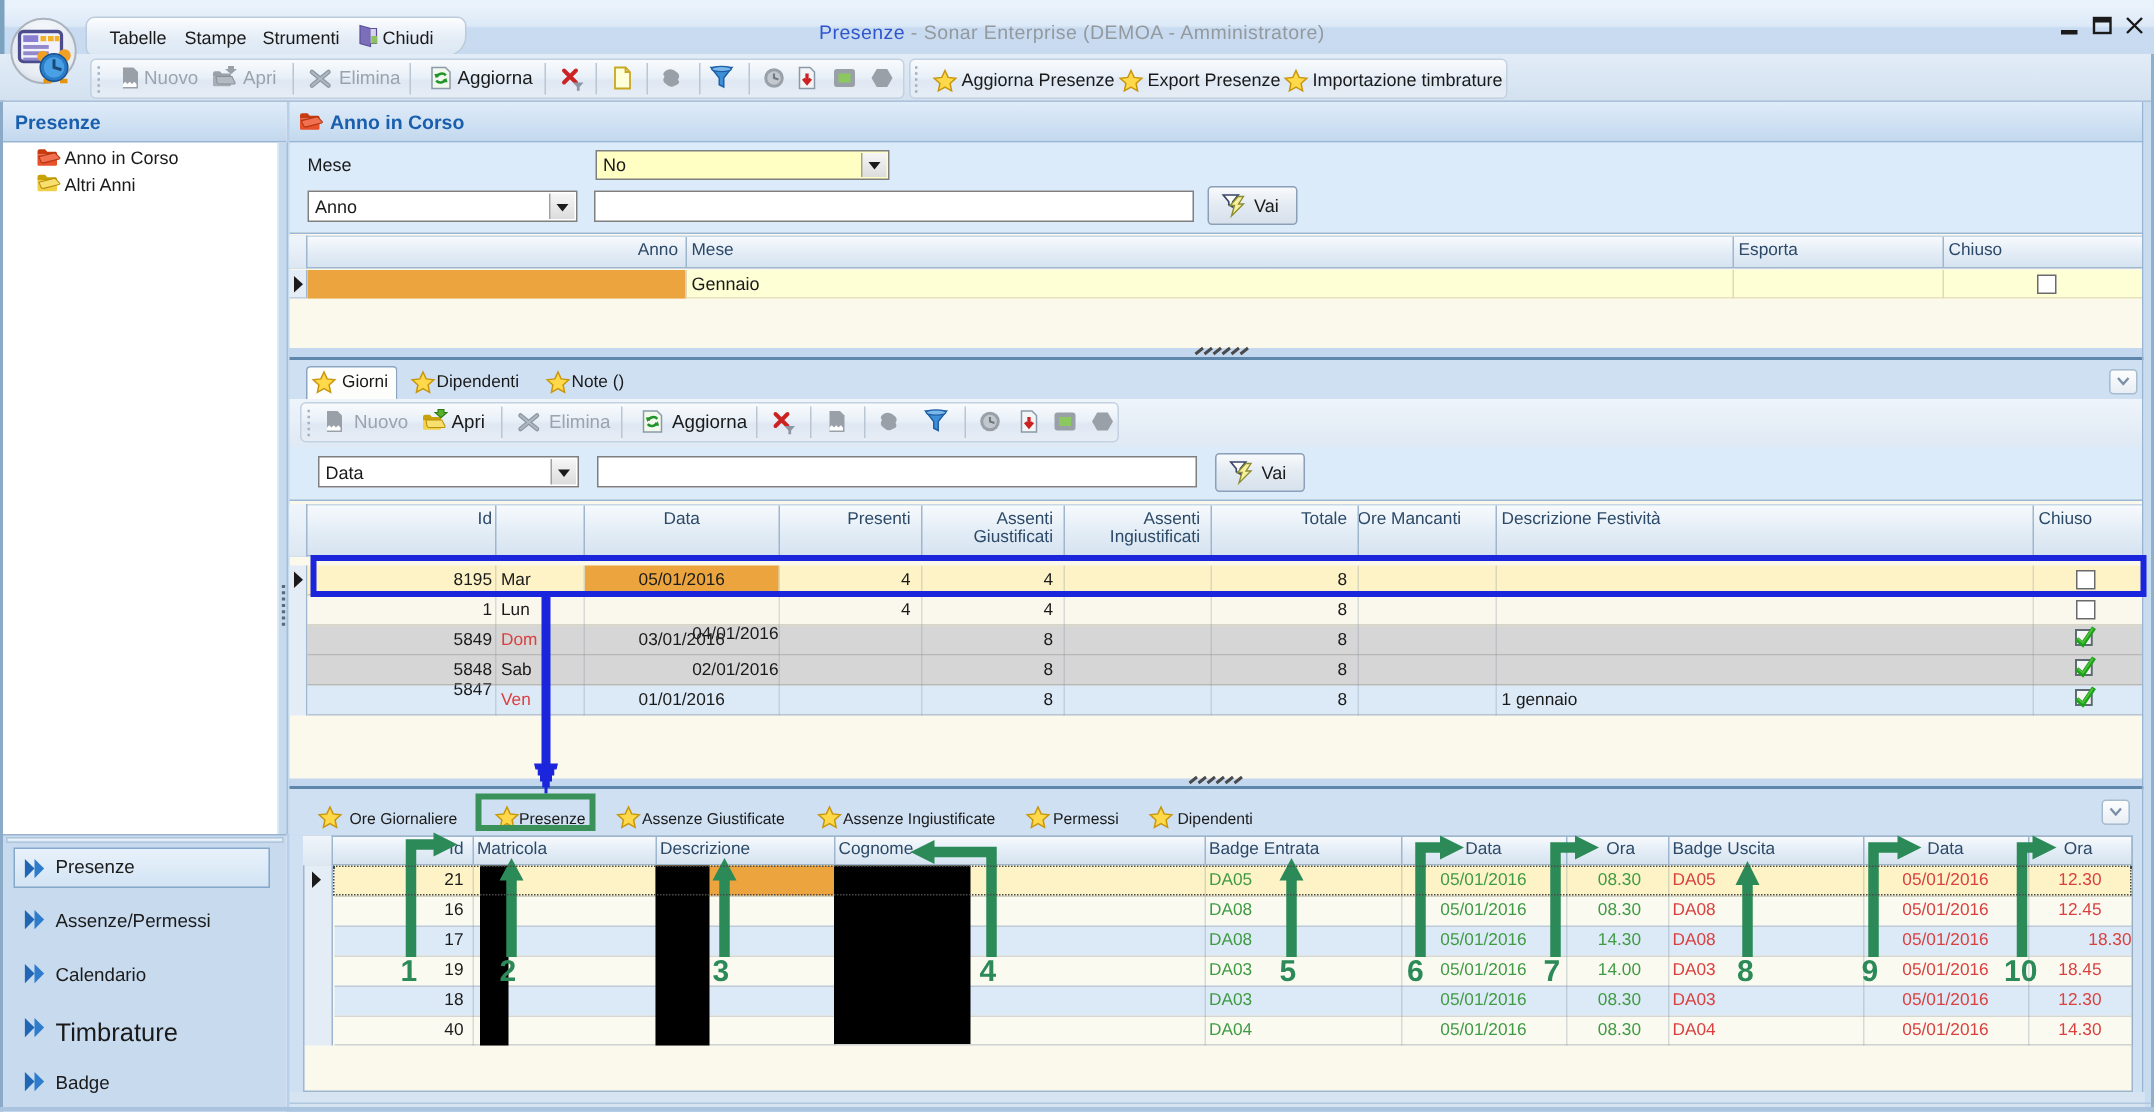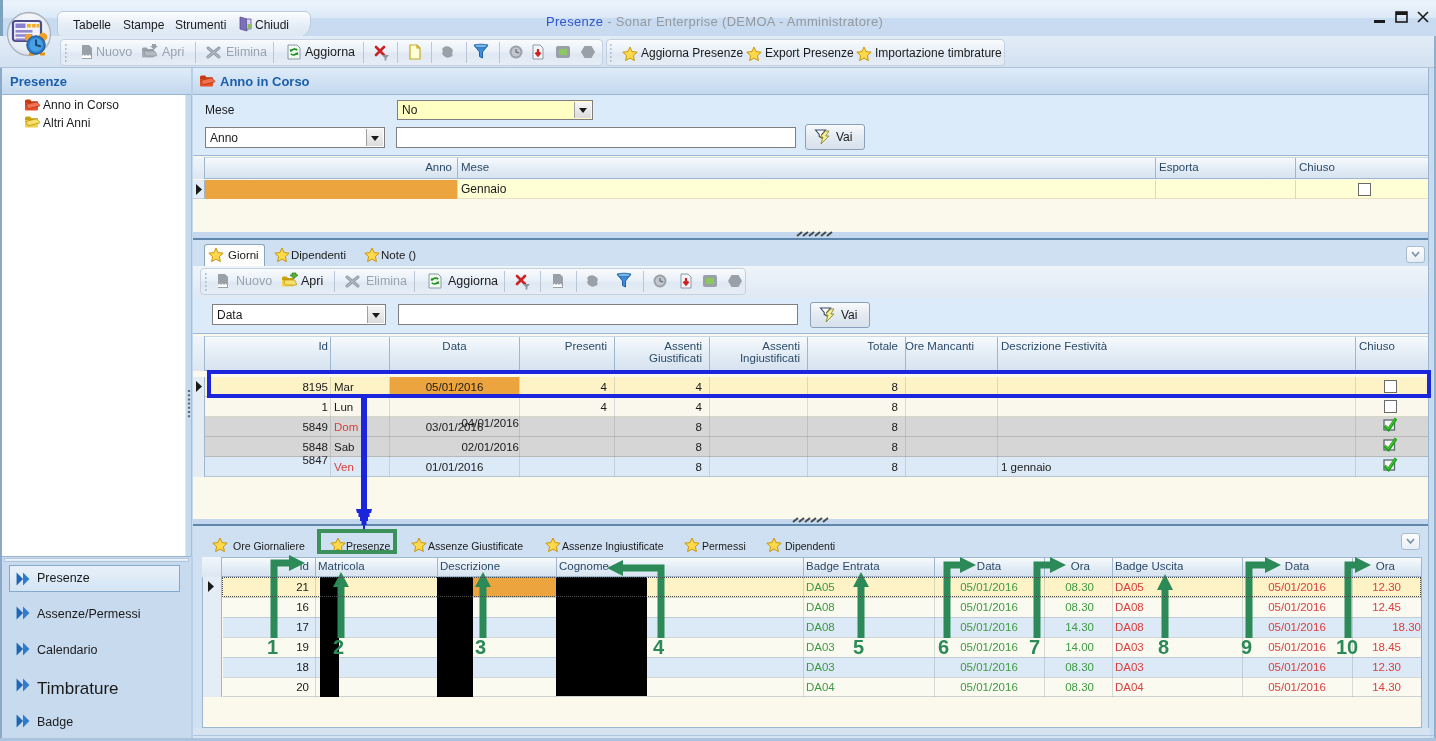--- a/index.html
+++ b/index.html
@@ -583,21 +583,21 @@
 <div class="abs" style="left:223px;top:657px;width:1198px;height:20px;background:#dce9f6;"></div>
 <div class="abs" style="left:223px;top:677px;width:1198px;height:20px;background:#fbfaf0;"></div>
 <div class="abs" style="left:437px;top:577px;width:119px;height:20px;background:#eca43e;"></div>
 <div class="abs" style="left:222px;top:577px;width:1199px;height:20px;border:1px dotted #4a4a4a;z-index:5;"></div>
 
 <div class="cell" style="left:222px;top:577px;width:87px;text-align:right;">21</div>
 <div class="cell" style="left:222px;top:597px;width:87px;text-align:right;">16</div>
 <div class="cell" style="left:222px;top:617px;width:87px;text-align:right;">17</div>
 <div class="cell" style="left:222px;top:637px;width:87px;text-align:right;">19</div>
 <div class="cell" style="left:222px;top:657px;width:87px;text-align:right;">18</div>
-<div class="cell" style="left:222px;top:677px;width:87px;text-align:right;">20</div>
+<div class="cell" style="left:222px;top:677px;width:87px;text-align:right;">40</div>
 
 <div class="cell grn" style="left:806px;top:577px;">DA05</div>
 <div class="cell grn" style="left:806px;top:597px;">DA08</div>
 <div class="cell grn" style="left:806px;top:617px;">DA08</div>
 <div class="cell grn" style="left:806px;top:637px;">DA03</div>
 <div class="cell grn" style="left:806px;top:657px;">DA03</div>
 <div class="cell grn" style="left:806px;top:677px;">DA04</div>
 <div class="cell grn" style="left:934px;top:577px;width:110px;text-align:center;">05/01/2016</div>
 <div class="cell grn" style="left:934px;top:597px;width:110px;text-align:center;">05/01/2016</div>
 <div class="cell grn" style="left:934px;top:617px;width:110px;text-align:center;">05/01/2016</div>

